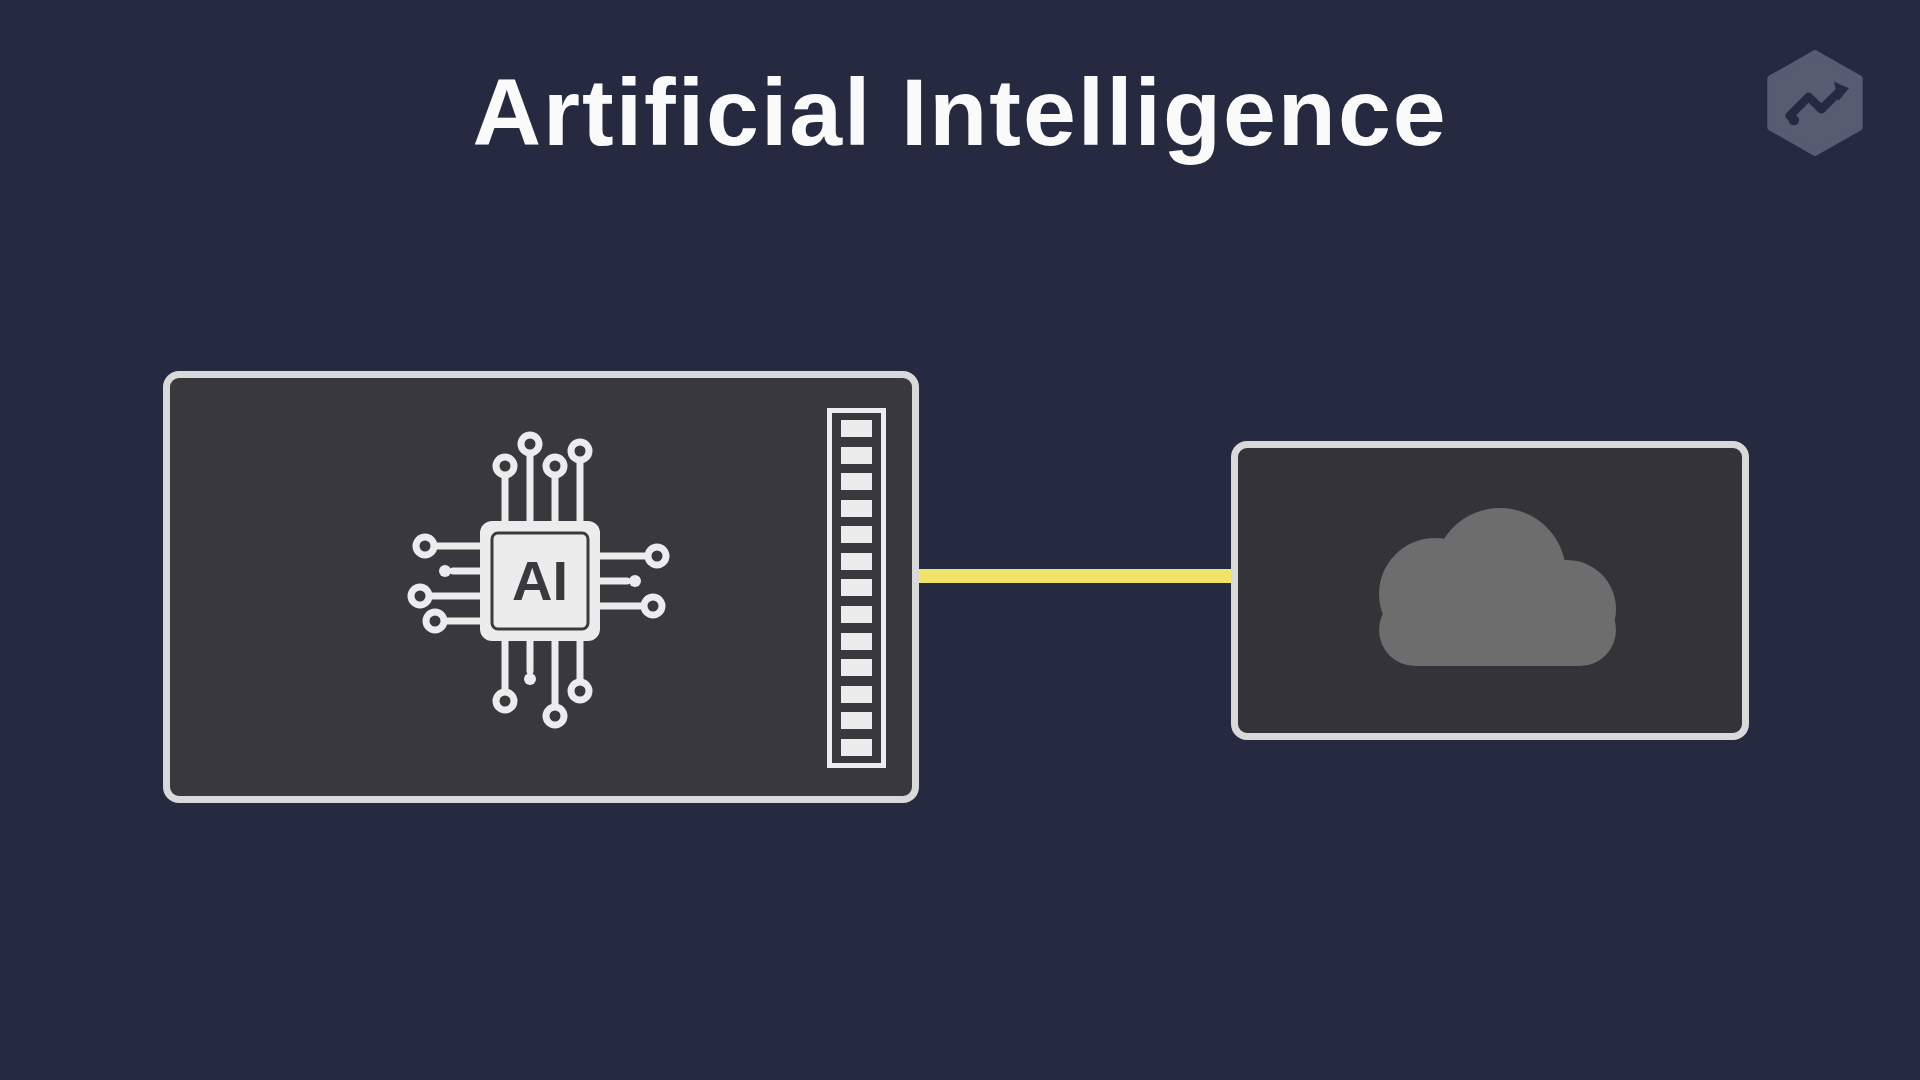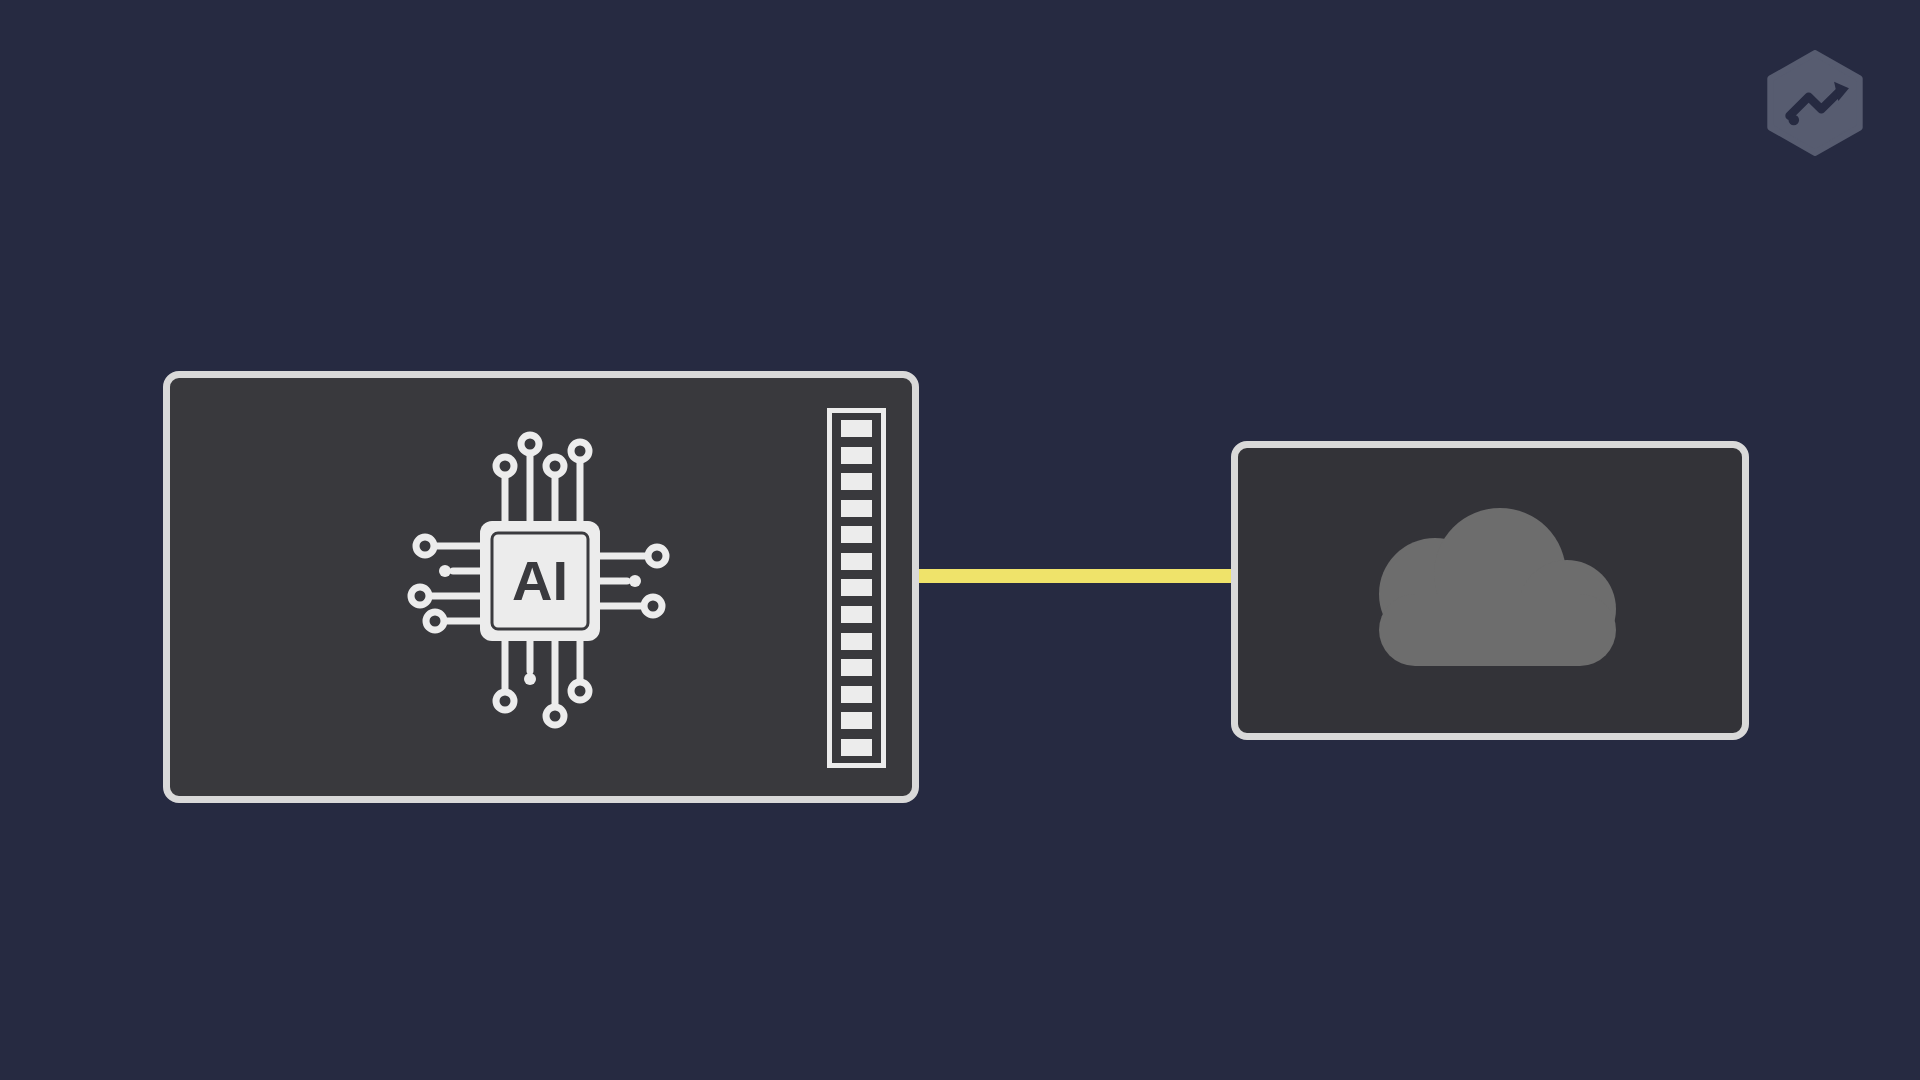--- a/index.html
+++ b/index.html
@@ -109,20 +109,21 @@
     transform: translate(-50%, -50%);
     width: 310px;
     height: 200px;
   }
 </style>
 </head>
 <body>
 
 <div class="stage">
 
+  <div class="title">Artificial Intelligence</div>
 
   <svg class="logo" viewBox="0 0 100 100">
     <polygon points="50,3 92,27 92,73 50,97 8,73 8,27" fill="#575c70" stroke="#575c70" stroke-width="6" stroke-linejoin="round"></polygon>
     <path d="M26 62 L44 44 L56 56 L72 40" fill="none" stroke="#262a41" stroke-width="8" stroke-linecap="round" stroke-linejoin="round"></path>
     <polygon points="68,30 82,36 72,48" fill="#262a41"></polygon>
     <circle cx="30" cy="66" r="5" fill="#262a41"></circle>
   </svg>
 
   <div class="link-line"></div>
 

